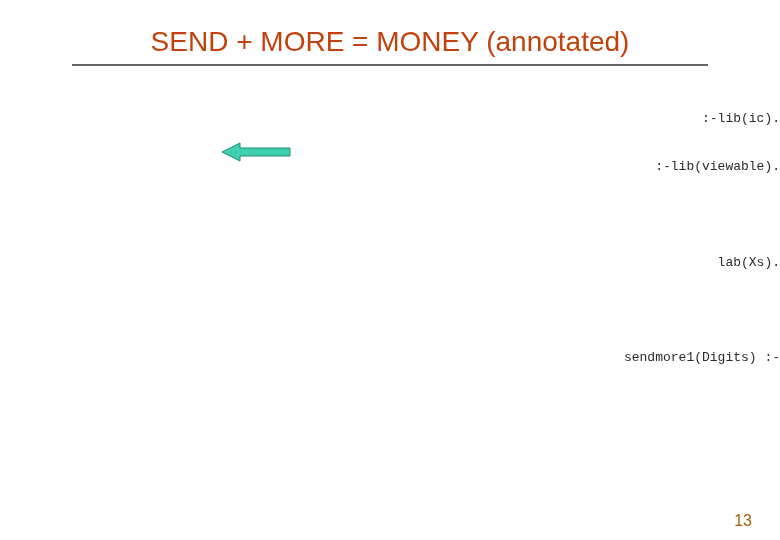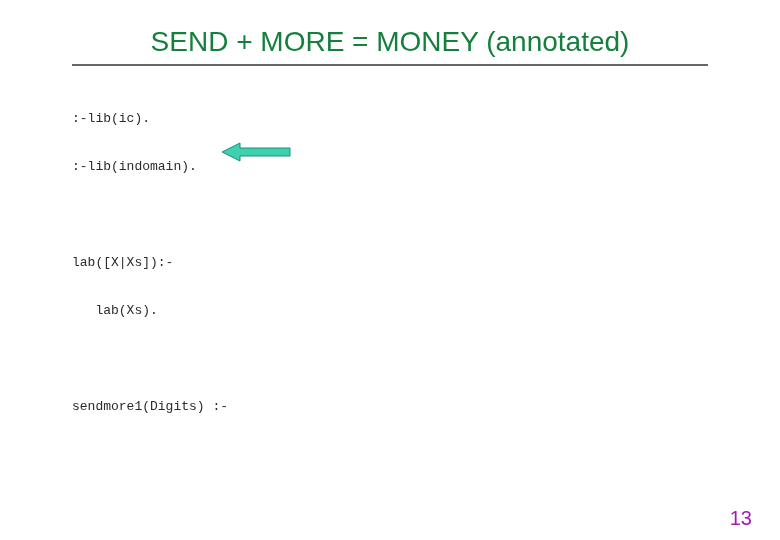--- a/index.html
+++ b/index.html
@@ -17,69 +17,69 @@
     width: 780px;
     height: 540px;
     position: relative;
     box-sizing: border-box;
   }
   .title {
     font-size: 28px;
     text-align: center;
     margin-top: 26px;
     margin-bottom: 6px;
-    color: #15803d;
+    color: #c2410c;
   }
   .hr {
     margin: 0 72px 12px 72px;
     border: none;
     border-top: 2px solid #666;
   }
   .code {
     font-family: "Courier New", Courier, monospace;
     font-size: 13px;
     line-height: 1.25;
     white-space: pre;
     color: #2a2a2a;
     margin-left: 72px;
   }
   .code-block {
     margin-bottom: 14px;
+    text-align: right;
   }
   .arrow {
     position: absolute;
     left: 222px;
     top: 115px;
   }
   .arrow svg {
     display: block;
   }
   .pagenum {
     position: absolute;
     right: 28px;
     bottom: 36px;
-    font-size: 20px;
-    color: #a21caf;
+    font-size: 16px;
+    color: #a16207;
   }
 </style>
 </head>
 <body>
 
 <div class="slide">
 
   <div class="title">SEND + MORE = MONEY (annotated)</div>
   <hr class="hr">
 
   <div class="code code-block">
     <div>:-lib(ic).</div>
-    <div>:-lib(indomain).</div>
+    <div>:-lib(viewable).</div>
   </div>
 
   <div class="code code-block">
-    <div>lab([X|Xs]):-</div>
     <div>   lab(Xs).</div>
   </div>
 
   <div class="code code-block">
     <div>sendmore1(Digits) :-</div>
     
     
     
     
     

